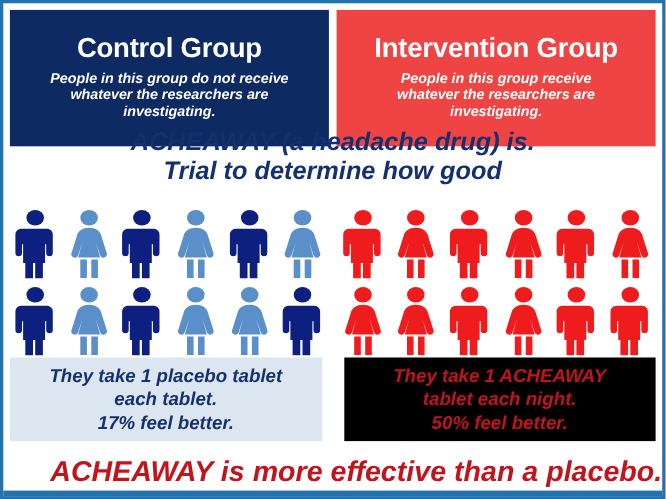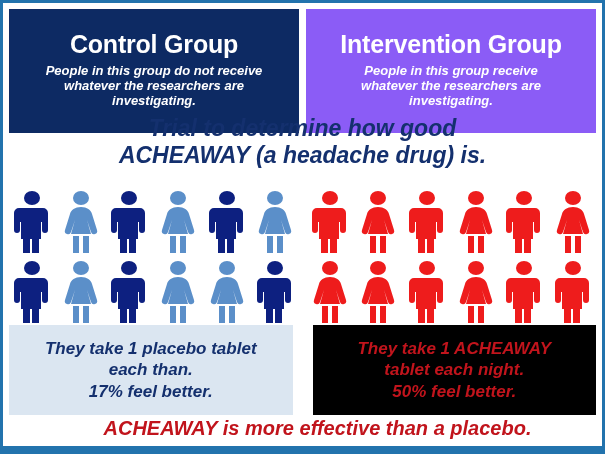--- a/index.html
+++ b/index.html
@@ -29,21 +29,21 @@
     flex:1 1 0;
     box-sizing:border-box;
     text-align:center;
     color:#ffffff;
     padding:6px 6px 8px 6px;
     display:flex;
     flex-direction:column;
     justify-content:center;
   }
   .panel.control{background:#0d2a63;}
-  .panel.intervention{background:#8b5cf6;}
+  .panel.intervention{background:#ef4444;}
   .panel-title{
     font-size:25px;
     font-weight:bold;
     line-height:1.05;
     letter-spacing:-0.2px;
     margin-bottom:5px;
   }
   .panel-sub{
     font-size:13px;
     font-weight:bold;
@@ -77,21 +77,21 @@
     display:flex;
     justify-content:space-between;
     align-items:flex-end;
     height:64px;
     padding:0 2px;
   }
   .fig{width:42px;height:62px;display:block;}
   
   .captions{
     position:absolute;left:6px;right:6px;top:322px;
-    height:90px;
+    height:76px;
     display:flex;
     gap:20px;
   }
   .caption{
     flex:1 1 0;
     box-sizing:border-box;
     text-align:center;
     font-size:17px;
     font-weight:bold;
     font-style:italic;
@@ -101,23 +101,23 @@
     flex-direction:column;
     justify-content:center;
   }
   .caption.left{background:#dbe6f1;color:#14306e;}
   .caption.right{background:#000000;color:#c1141c;}
   .caption div{white-space:nowrap;}
   
   .footer{
     position:absolute;left:0;right:0;top:408px;
     height:34px;
-    text-align:center;
+    text-align:right;
     color:#c1141c;
-    font-size:20px;
+    font-size:26px;
     font-weight:bold;
     font-style:italic;
     line-height:34px;
     margin-left:30px;
   }
   .bottom-rule{
     position:absolute;left:0;right:0;bottom:0;height:5px;background:#2273ad;
   }
 </style>
 </head>
@@ -138,22 +138,22 @@
       <div class="panel-title">Intervention Group</div>
       <div class="panel-sub">
         <div>People in this group receive</div>
         <div>whatever the researchers are</div>
         <div>investigating.</div>
       </div>
     </div>
   </div>
 
   <div class="main-title">
+    <div>ACHEAWAY (a headache drug) is.</div>
     <div>Trial to determine how good</div>
-    <div>ACHEAWAY (a headache drug) is.</div>
   </div>
 
   <div class="figures">
     <div class="fig-col">
       <div class="fig-row">
           <span style="display: block; width: 42px; height: 62px;">
             <svg viewBox="0 0 42 62" class="fig">
               <g fill="#0d2080">
                 <ellipse cx="21" cy="7" rx="8" ry="7"></ellipse>
                 <path d="M10 17 h22 a5 5 0 0 1 5 5 v17 a3 3 0 0 1 -6 0 v-8 h-1 v17 h-2 v22 h-7 v-22 h-2 v22 h-7 v-22 h-2 v-17 h-1 v8 a3 3 0 0 1 -6 0 v-17 a5 5 0 0 1 5 -5 z"></path>
@@ -352,21 +352,21 @@
               </g>
             </svg>
           </span>
         </div>
     </div>
   </div>
 
   <div class="captions">
     <div class="caption left">
       <div>They take 1 placebo tablet</div>
-      <div>each than.</div>
+      <div>each tablet.</div>
       <div>17% feel better.</div>
     </div>
     <div class="caption right">
       <div>They take 1 ACHEAWAY</div>
       <div>tablet each night.</div>
       <div>50% feel better.</div>
     </div>
   </div>
 
   <div class="footer">ACHEAWAY is more effective than a placebo.</div>

